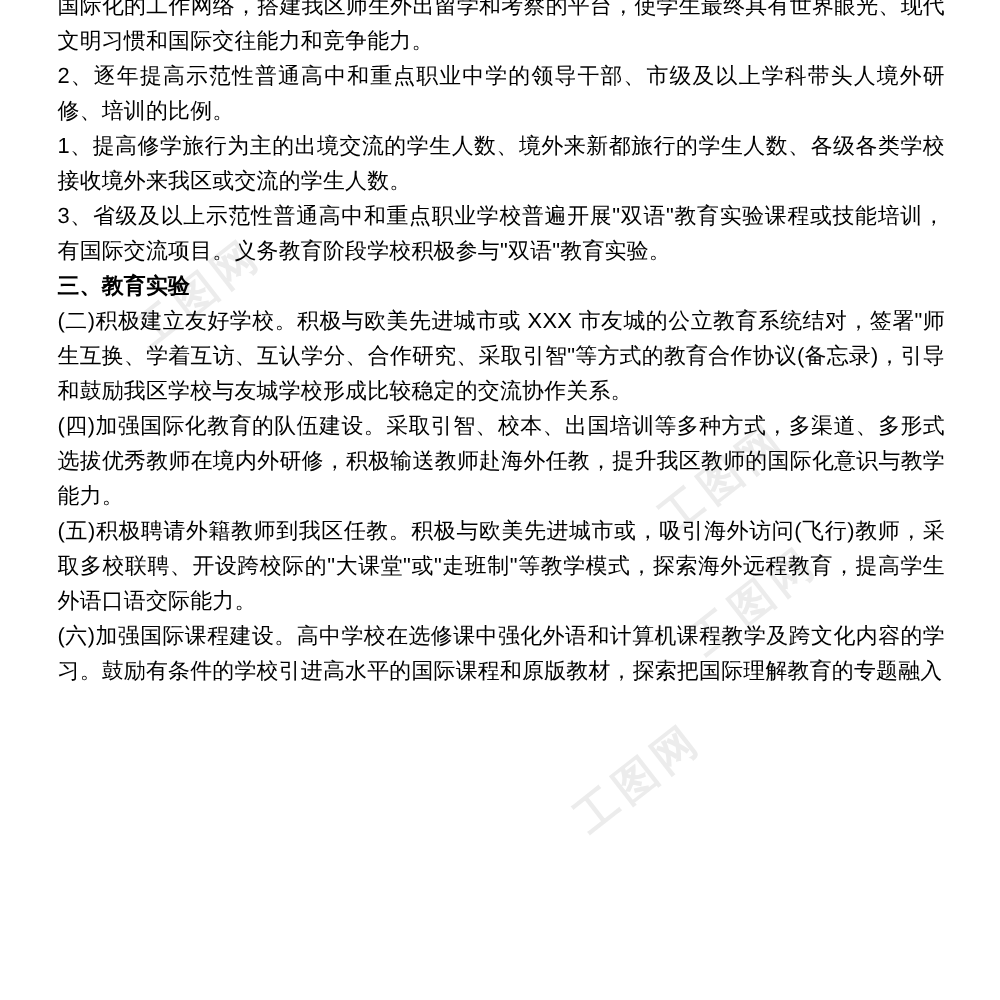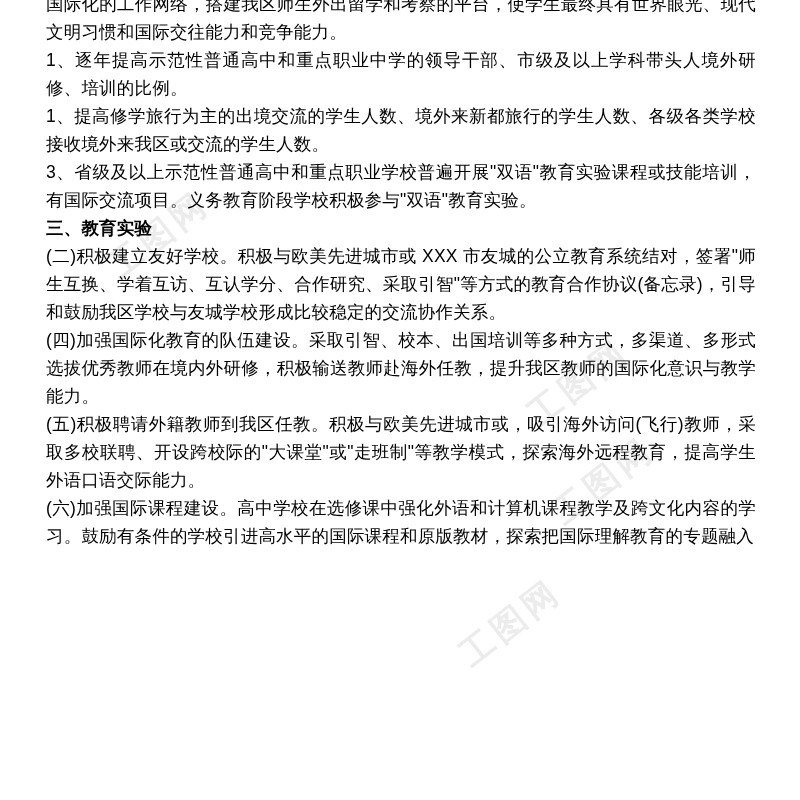--- a/index.html
+++ b/index.html
@@ -67,21 +67,21 @@
 
   <div class="watermark-layer">
     <span class="wm wm1">工图网</span>
     <span class="wm wm2">工图网</span>
     <span class="wm wm3">工图网</span>
     <span class="wm wm4">工图网</span>
   </div>
 
   <div class="doc">
     <p>国际化的工作网络，搭建我区师生外出留学和考察的平台，使学生最终具有世界眼光、现代文明习惯和国际交往能力和竞争能力。</p>
-    <p>1、逐年提高示范性普通高中和重点职业中学的领导干部、市级及以上学科带头人境外研修、培训的比例。</p>
+    <p>2、逐年提高示范性普通高中和重点职业中学的领导干部、市级及以上学科带头人境外研修、培训的比例。</p>
     <p>1、提高修学旅行为主的出境交流的学生人数、境外来新都旅行的学生人数、各级各类学校接收境外来我区或交流的学生人数。</p>
     <p>3、省级及以上示范性普通高中和重点职业学校普遍开展"双语"教育实验课程或技能培训，有国际交流项目。义务教育阶段学校积极参与"双语"教育实验。</p>
     <p class="heading">三、教育实验</p>
     <p>(二)积极建立友好学校。积极与欧美先进城市或 XXX 市友城的公立教育系统结对，签署"师生互换、学着互访、互认学分、合作研究、采取引智"等方式的教育合作协议(备忘录)，引导和鼓励我区学校与友城学校形成比较稳定的交流协作关系。</p>
     <p>(四)加强国际化教育的队伍建设。采取引智、校本、出国培训等多种方式，多渠道、多形式选拔优秀教师在境内外研修，积极输送教师赴海外任教，提升我区教师的国际化意识与教学能力。</p>
     <p>(五)积极聘请外籍教师到我区任教。积极与欧美先进城市或，吸引海外访问(飞行)教师，采取多校联聘、开设跨校际的"大课堂"或"走班制"等教学模式，探索海外远程教育，提高学生外语口语交际能力。</p>
     <p>(六)加强国际课程建设。高中学校在选修课中强化外语和计算机课程教学及跨文化内容的学习。鼓励有条件的学校引进高水平的国际课程和原版教材，探索把国际理解教育的专题融入</p>
   </div>
 
 </div>

